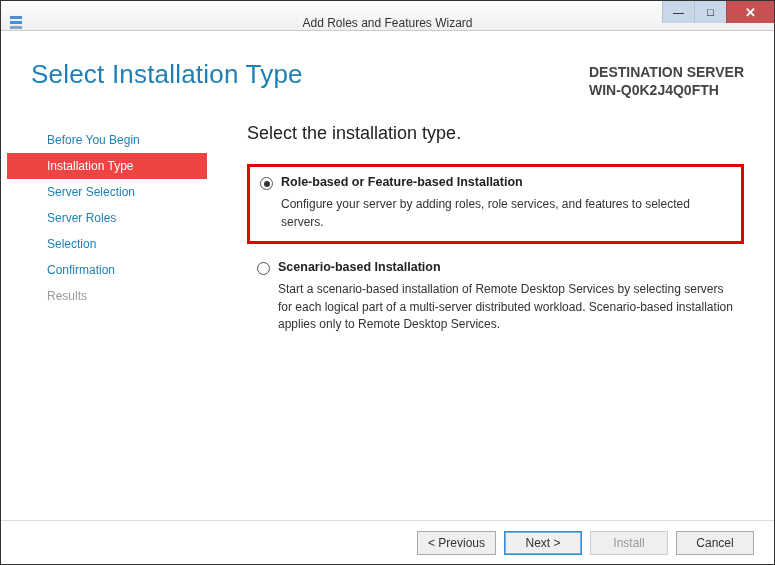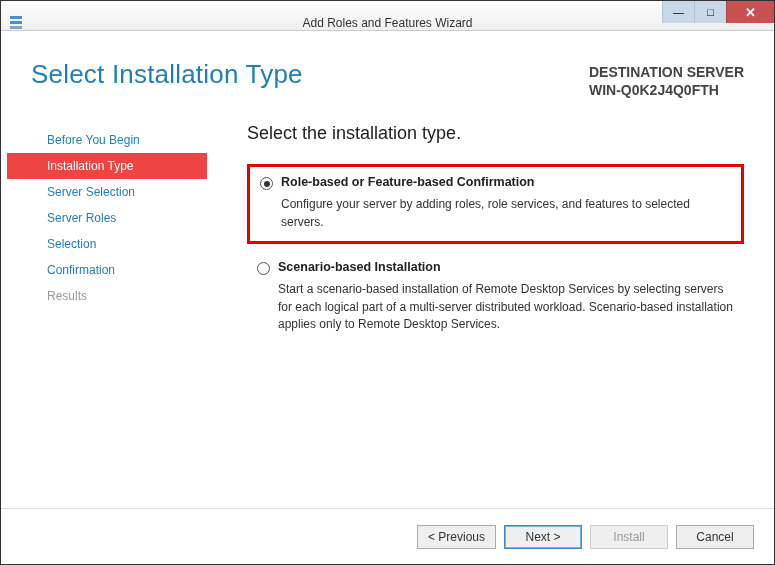--- a/index.html
+++ b/index.html
@@ -150,21 +150,21 @@
     }
     .opt-desc {
       font-size: 12px;
       color: #333;
       margin-left: 21px;
       margin-top: 6px;
       line-height: 1.45;
       max-width: 480px;
     }
     .footer {
-      height: 56px;
+      height: 44px;
       border-top: 1px solid #ddd;
       display: flex;
       align-items: center;
       justify-content: flex-end;
       padding: 16px 20px;
       gap: 8px;
       background: #fff;
     }
     .btn {
       min-width: 78px;
@@ -230,21 +230,21 @@
       <div class="sidebar-item">Confirmation</div>
       <div class="sidebar-item dim">Results</div>
     </div>
 
     <div class="main">
       <div class="main-title">Select the installation type.</div>
 
       <div class="option-block highlight">
         <div class="opt-row">
           <span class="radio selected"></span>
-          <span class="opt-title">Role-based or Feature-based Confirmation</span>
+          <span class="opt-title">Role-based or Feature-based Installation</span>
         </div>
         <div class="opt-desc">Configure your server by adding roles, role services, and features to selected servers.</div>
       </div>
 
       <div class="option-block">
         <div class="opt-row">
           <span class="radio"></span>
           <span class="opt-title">Scenario-based Installation</span>
         </div>
         <div class="opt-desc">Start a scenario-based installation of Remote Desktop Services by selecting servers for each logical part of a multi-server distributed workload. Scenario-based installation applies only to Remote Desktop Services.</div>

